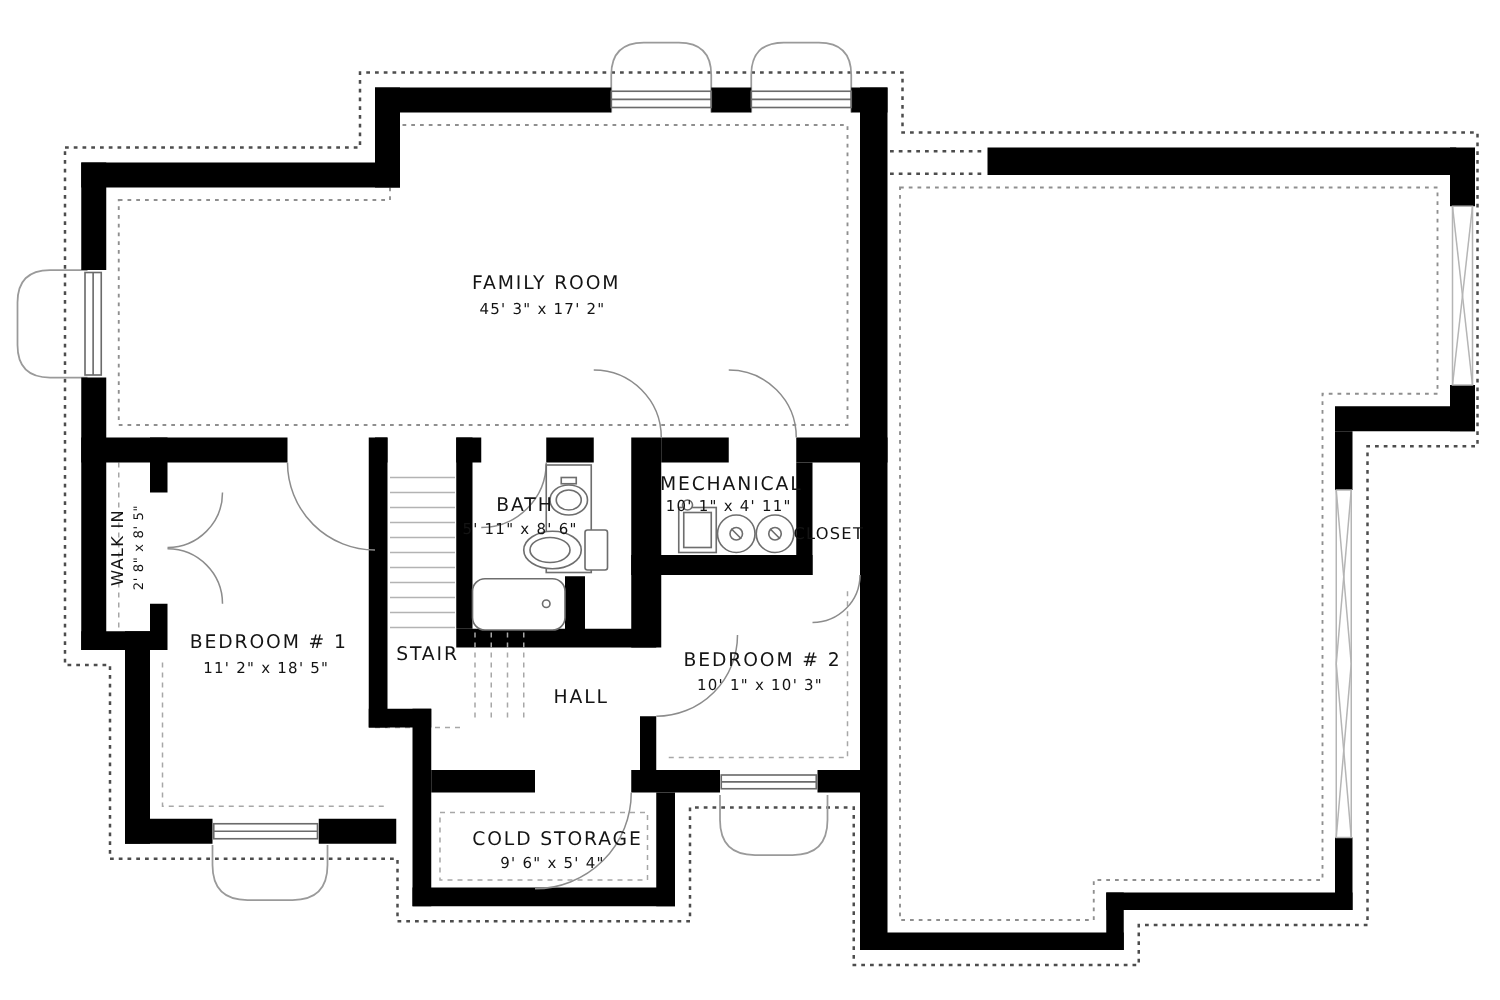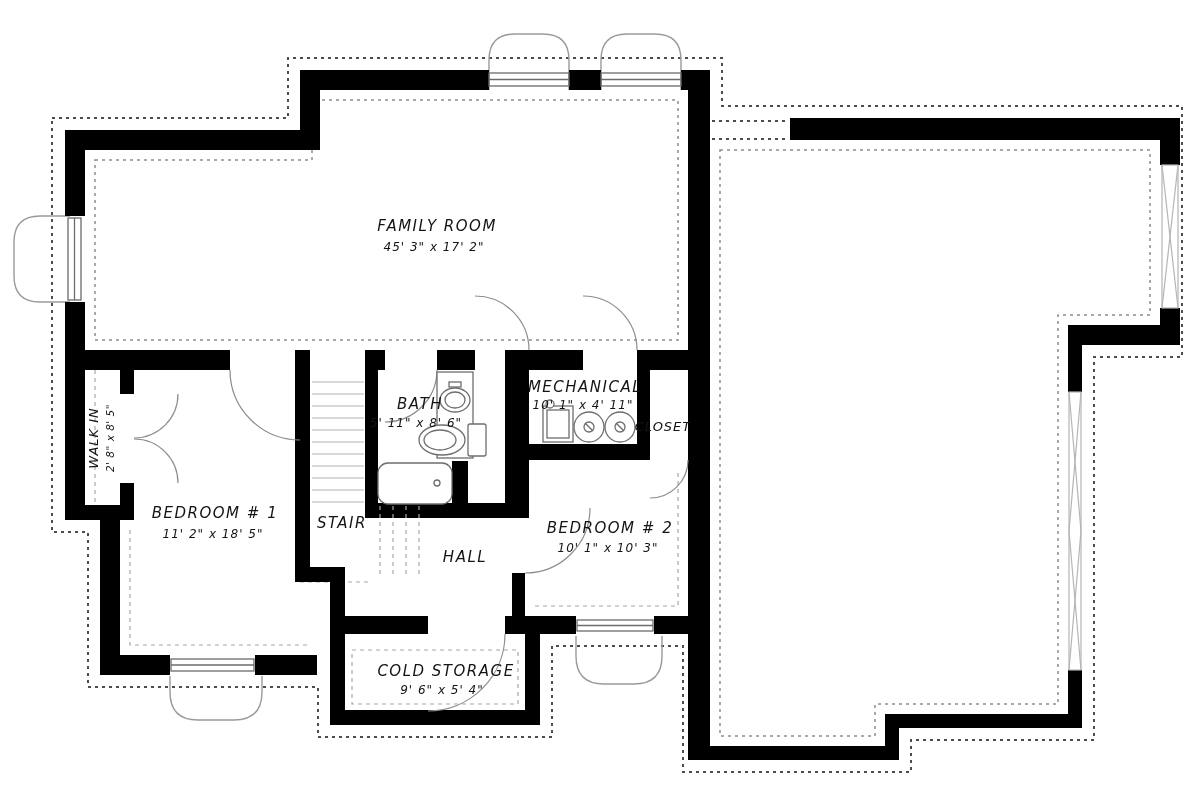--- a/index.html
+++ b/index.html
@@ -1,20 +1,20 @@
 <!DOCTYPE html>
 <html style="--wall: #000000; --background: #ffffff; --line: #6b6b6b; --dash: #4d4d4d; --light: #9a9a9a; --text: #141414;"><head>
 <meta charset="utf-8">
 <style>
   :root{
     --wall:#000000; --bg:#ffffff; --line:#6b6b6b; --dash:#4d4d4d;
     --light:#9a9a9a; --text:#141414;
   }
   html,body{margin:0;padding:0;background:var(--bg);}
-  .plan-wrap{width:1200px;height:800px;background:var(--bg);position:relative;overflow:hidden;font-style:italic;}
+  .plan-wrap{width:1200px;height:800px;background:var(--bg);position:relative;overflow:hidden;}
   svg{display:block;}
   .wall{fill:var(--wall);stroke:none;}
   .dash-outer{fill:none;stroke:var(--dash);stroke-width:2;stroke-dasharray:3 4;}
   .dash-inner{fill:none;stroke:#8f8f8f;stroke-width:1.5;stroke-dasharray:3 4;}
   .dash-light{fill:none;stroke:#a7a7a7;stroke-width:1.2;stroke-dasharray:4 4;}
   .thin{fill:none;stroke:var(--line);stroke-width:1.3;}
   .lighter{fill:none;stroke:var(--light);stroke-width:1.4;}
   .xline{fill:none;stroke:#b5b5b5;stroke-width:1.2;}
   .arc{fill:none;stroke:#8c8c8c;stroke-width:1.2;}
   .tread{stroke:#b3b3b3;stroke-width:1.2;}

